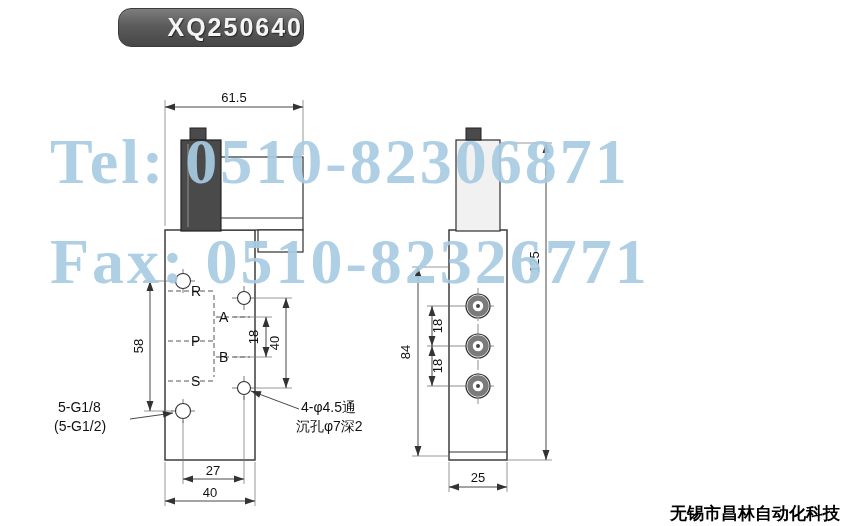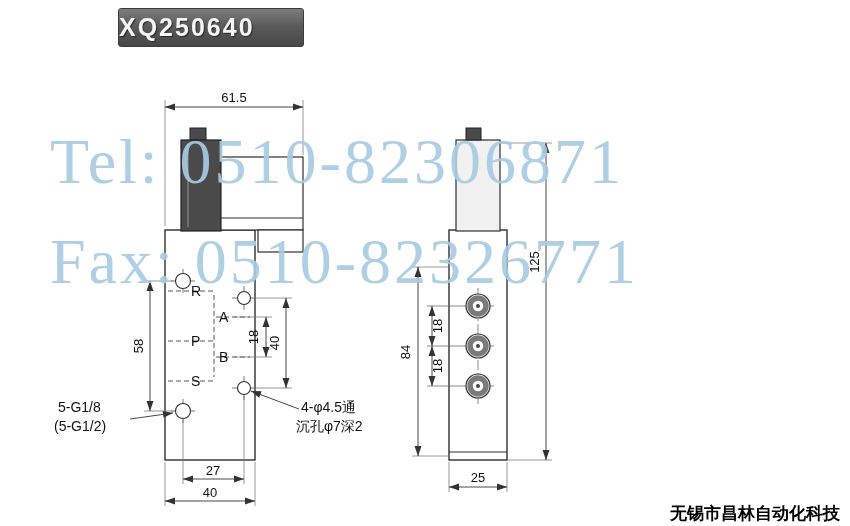--- a/index.html
+++ b/index.html
@@ -3,29 +3,29 @@
 <meta charset="utf-8">
 <style>
   html,body{margin:0;padding:0;background:#fff;}
   .page{
     position:relative;width:850px;height:526px;background:#ffffff;
     overflow:hidden;font-family:"Liberation Sans",sans-serif;
   }
   .model-badge{
     position:absolute;left:118px;top:8px;width:184px;height:37px;
     background:linear-gradient(180deg,#7d7d7d 0%,#5b5b5b 45%,#474747 100%);
-    border:1px solid #3c3c3c;border-radius:3px;
+    border:1px solid #3c3c3c;border-radius:13px;
     color:#f5f5f5;font-size:25px;font-weight:600;letter-spacing:2px;
-    text-align:left;line-height:37px;
+    text-align:right;line-height:37px;
     text-shadow:1px 1px 1px rgba(0,0,0,.55);
   }
   .watermark{
     position:absolute;left:50px;white-space:nowrap;
     font-family:"Liberation Serif",serif;
-    font-size:64px;font-weight:400;letter-spacing:3px;
+    font-size:64px;font-weight:700;letter-spacing:3px;
     color:#a8cbe2;opacity:.92;pointer-events:none;line-height:1;
   }
   .watermark.tel{top:130px;}
   .watermark.fax{top:230px;text-align:right;}
   .drawing{position:absolute;left:0;top:0;}
   .footer-company{
     position:absolute;right:10px;top:502px;
     font-size:17px;font-weight:bold;color:#000;
     font-family:"DejaVu Sans",sans-serif;
   }

